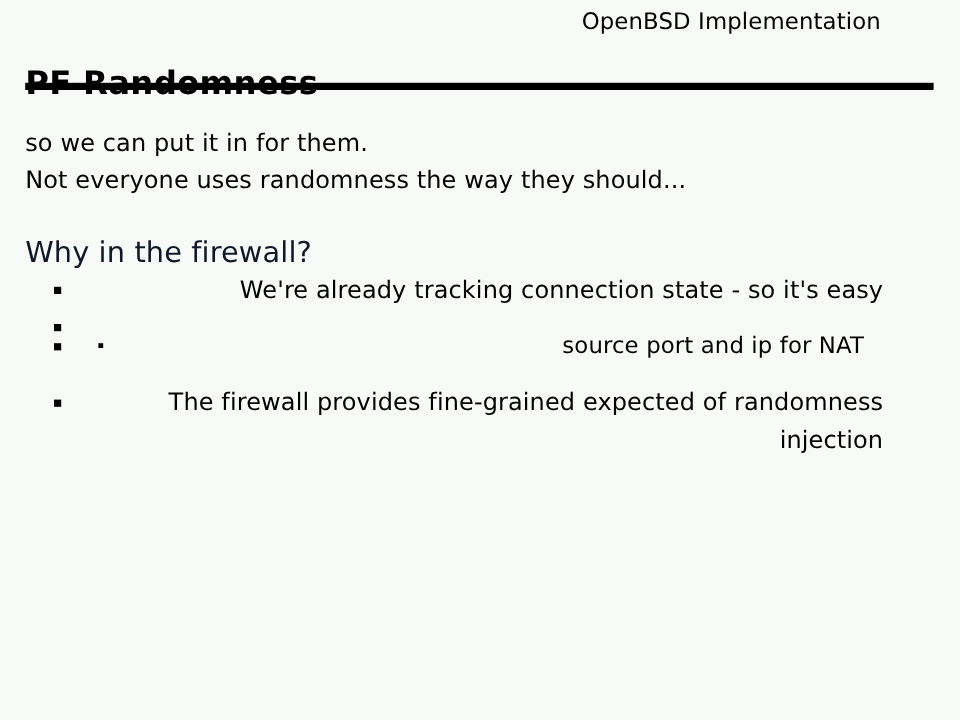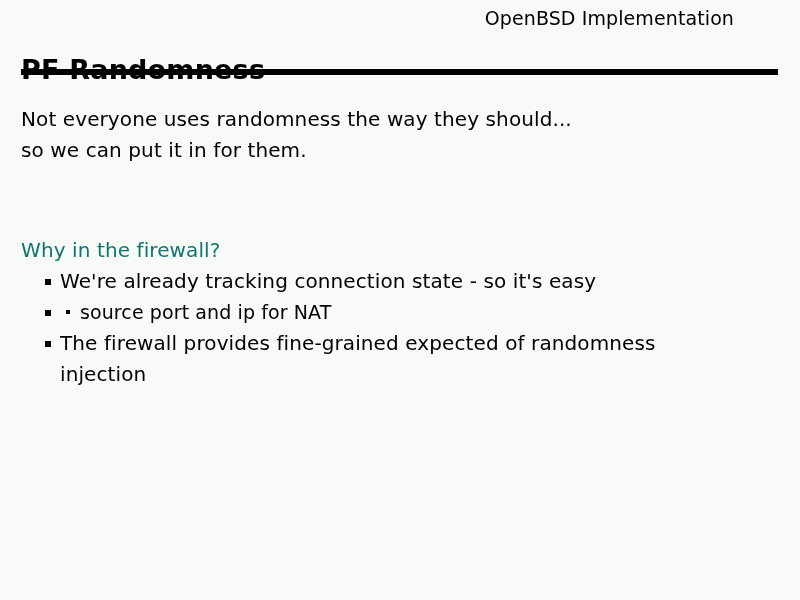--- a/index.html
+++ b/index.html
@@ -72,55 +72,55 @@
     line-height: 31px;
     letter-spacing: 0.1px;
     color: #000;
   }
 
   .spacer {
     height: 29px;
   }
 
   .lead {
-    font-size: 20px;
+    font-size: 24px;
     line-height: 31px;
     letter-spacing: 0.1px;
-    color: #0f766e;
-    margin-top: 40px;
+    color: #0f172a;
   }
 
   ul.level1 {
     list-style: none;
     margin: 0;
     padding: 0;
   }
 
   ul.level1 > li {
     position: relative;
     padding-left: 39px;
     margin: 0;
     font-size: 20px;
     line-height: 31px;
     letter-spacing: 0.1px;
     color: #000;
+    text-align: right;
   }
 
   ul.level1 > li > .bullet-mark {
     position: absolute;
     left: 24px;
     top: 13px;
     width: 6px;
     height: 6px;
     background: #000000;
   }
 
   ul.level2 {
     list-style: none;
-    margin: 0;
+    margin: 16px;
     padding: 0;
   }
 
   ul.level2 > li {
     position: relative;
     padding-left: 20px;
     margin: 0;
     font-size: 19px;
     line-height: 31px;
     letter-spacing: 0.1px;
@@ -146,23 +146,23 @@
 <div class="slide">
 
   <div class="slide-header">OpenBSD Implementation</div>
 
   <h1 class="slide-title">PF Randomness</h1>
 
   <div class="title-rule"></div>
 
   <div class="slide-body">
 
+    <div class="para">so we can put it in for them.</div>
+
     <div class="para">Not everyone uses randomness the way they should...</div>
-
-    <div class="para">so we can put it in for them.</div>
 
     <div class="spacer"></div>
 
     <div class="lead">Why in the firewall?</div>
 
     <ul class="level1">
 
       <li>
         <span class="bullet-mark"></span>
         <span class="bullet-text">We're already tracking connection state - so it's easy</span>

